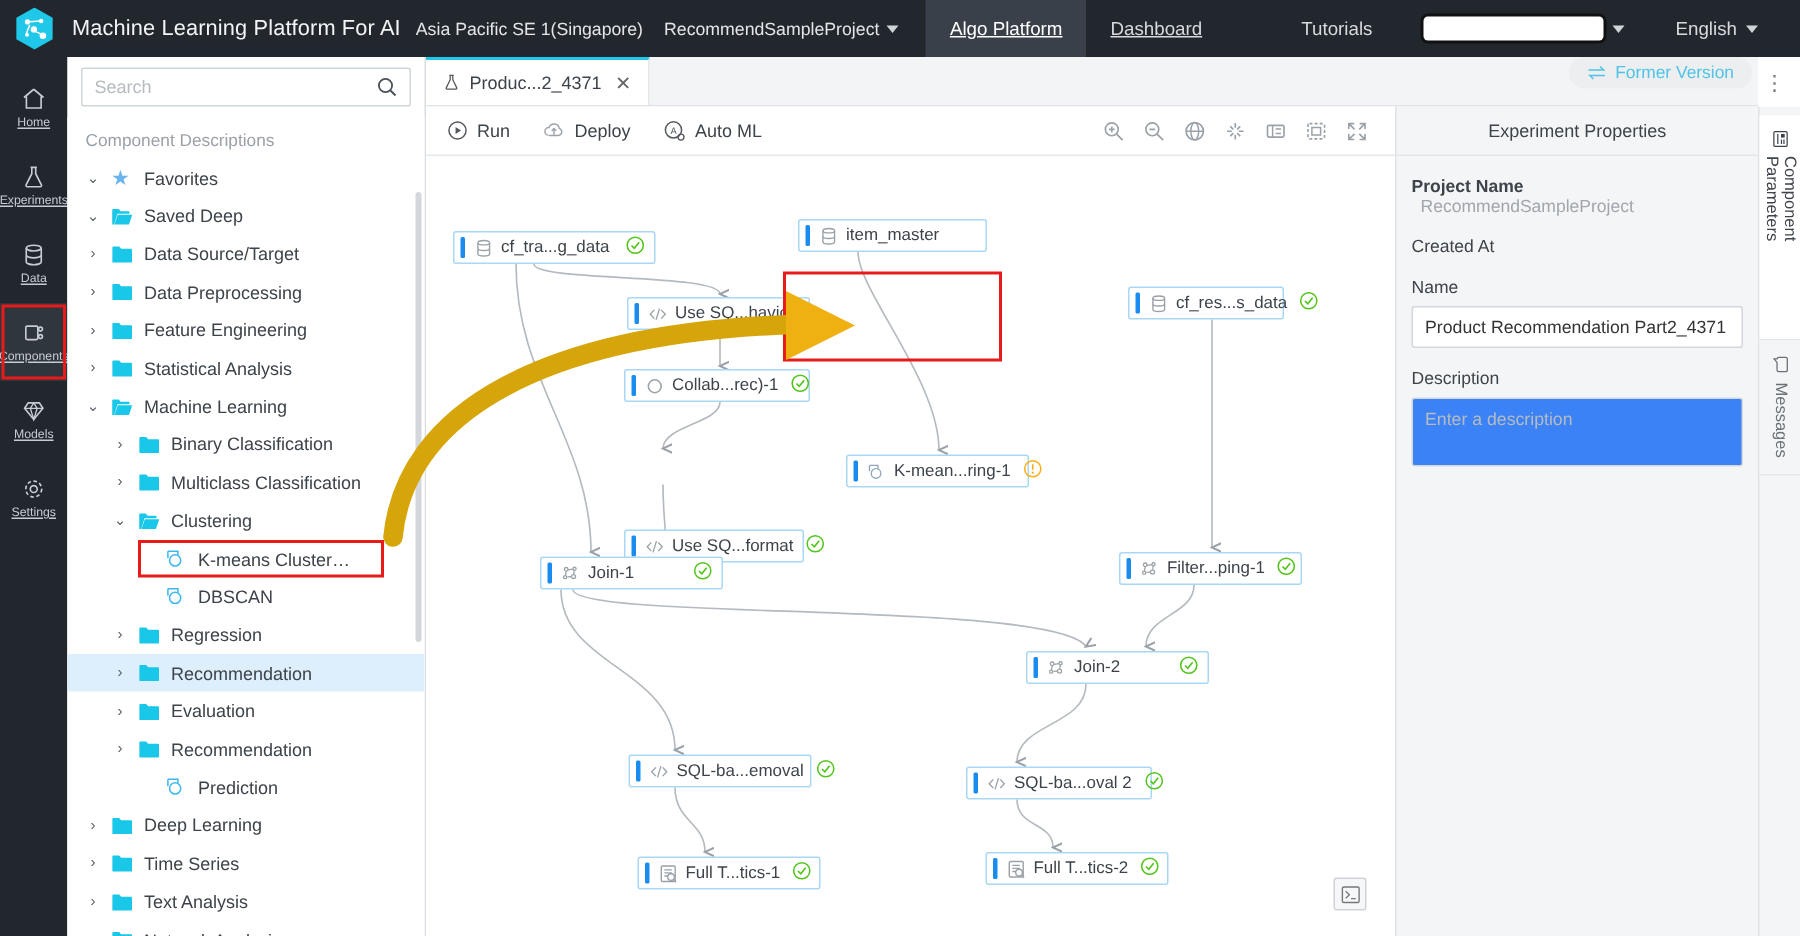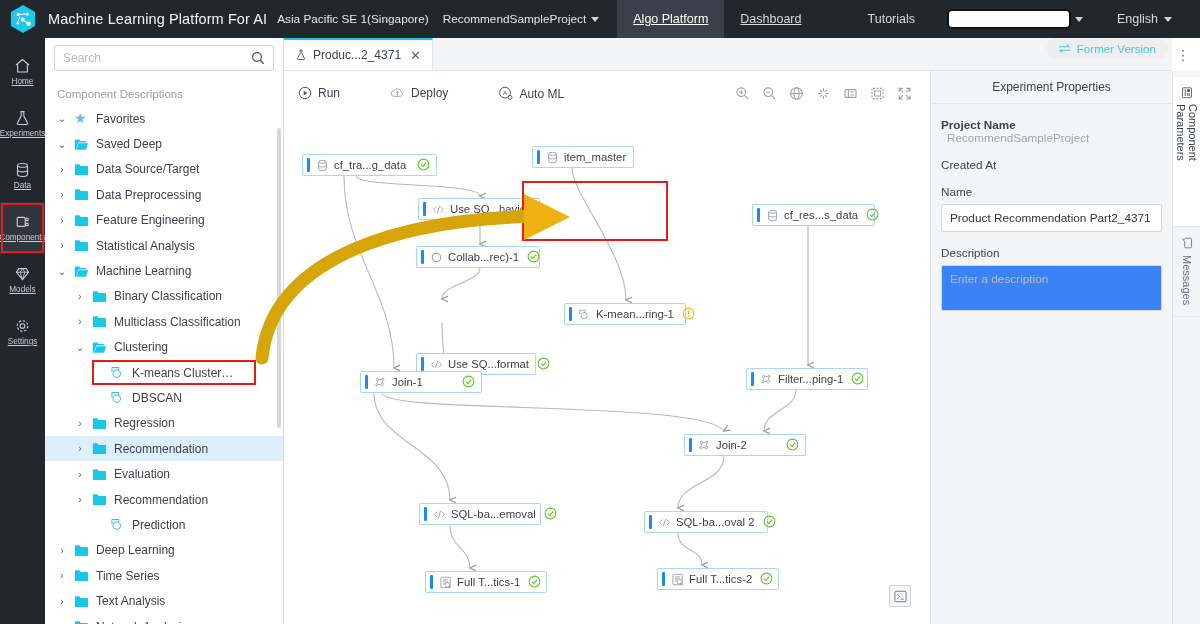--- a/index.html
+++ b/index.html
@@ -88,22 +88,22 @@
   .tab .x { color:#666; font-size:13px; margin-left:3px; }
   .tabstrip-right { margin-left:auto; display:flex; align-items:flex-start; padding-right:4px; gap:4px;}
   .former {
     background:#eceef0; color:#4fc3e8; font-size:11.6px; border-radius:12px;
     padding:4px 12px; display:flex; align-items:center; gap:6px; white-space:nowrap;
   }
   .kebab { position:absolute; right:6px; top:38px; width:22px; height:33px; display:flex; align-items:center; justify-content:center; color:#777; font-size:14px;}
 
   
   .ctoolbar {
-    position:absolute; left:284px; top:86px; width:646px; height:33px;
-    background:#fff; border-bottom:1px solid #e6e9ec; display:flex; align-items:flex-start; padding-left:14px;gap:28px;
+    position:absolute; left:284px; top:71px; width:646px; height:33px;
+    background:#fff; border-bottom:1px solid #e6e9ec; display:flex; align-items:center; padding-left:14px;
   }
   .tbtn { display:flex; align-items:center; gap:6px; font-size:12px; color:#3d434a; margin-right:22px; white-space:nowrap;}
   .tb-icons { margin-left:auto; display:flex; align-items:center; gap:12px; padding-right:18px; color:#9aa1a8;}
 
   
   .canvas {
     position:absolute; left:284px; top:104px; width:646px; height:520px;
     background:#fff; overflow:hidden;
   }
   .canvas svg.links { position:absolute; left:0; top:0; width:646px; height:520px; }
@@ -583,31 +583,31 @@
               <ellipse cx="7" cy="3" rx="4.2" ry="1.6" fill="none" stroke="#9aa1a8" stroke-width="1"></ellipse>
               <path d="M2.8 3v8c0 .9 1.9 1.6 4.2 1.6s4.2-.7 4.2-1.6V3M2.8 7c0 .9 1.9 1.6 4.2 1.6S11.2 7.9 11.2 7" fill="none" stroke="#9aa1a8" stroke-width="1"></path>
             </svg>
           </span>
           <span class="nlabel">cf_tra...g_data</span>
           <span class="nstat"><svg width="13" height="13" viewBox="0 0 14 14">
               <circle cx="7" cy="7" r="5.8" fill="none" stroke="#52c41a" stroke-width="1.1"></circle>
               <path d="M4.3 7.2 6.3 9.2 9.8 4.9" fill="none" stroke="#52c41a" stroke-width="1.2"></path>
             </svg></span>
         </div>
-        <div class="node" style="left: 248px; top: 42px; width: 102px;">
+        <div class="node" style="left: 248px; top: 42px; width: 126px;">
           <span class="bar"></span>
           <span style="display:flex;align-items:center;">
             <svg viewBox="0 0 14 14" class="nico">
               <ellipse cx="7" cy="3" rx="4.2" ry="1.6" fill="none" stroke="#9aa1a8" stroke-width="1"></ellipse>
               <path d="M2.8 3v8c0 .9 1.9 1.6 4.2 1.6s4.2-.7 4.2-1.6V3M2.8 7c0 .9 1.9 1.6 4.2 1.6S11.2 7.9 11.2 7" fill="none" stroke="#9aa1a8" stroke-width="1"></path>
             </svg>
           </span>
           <span class="nlabel">item_master</span>
         </div>
-        <div class="node" style="left: 468px; top: 87px; width: 123px; margin-top: 13px;">
+        <div class="node" style="left: 468px; top: 87px; width: 104px;">
           <span class="bar"></span>
           <span style="display:flex;align-items:center;">
             <svg viewBox="0 0 14 14" class="nico">
               <ellipse cx="7" cy="3" rx="4.2" ry="1.6" fill="none" stroke="#9aa1a8" stroke-width="1"></ellipse>
               <path d="M2.8 3v8c0 .9 1.9 1.6 4.2 1.6s4.2-.7 4.2-1.6V3M2.8 7c0 .9 1.9 1.6 4.2 1.6S11.2 7.9 11.2 7" fill="none" stroke="#9aa1a8" stroke-width="1"></path>
             </svg>
           </span>
           <span class="nlabel">cf_res...s_data</span>
           <span class="nstat"><svg width="13" height="13" viewBox="0 0 14 14">
               <circle cx="7" cy="7" r="5.8" fill="none" stroke="#52c41a" stroke-width="1.1"></circle>

